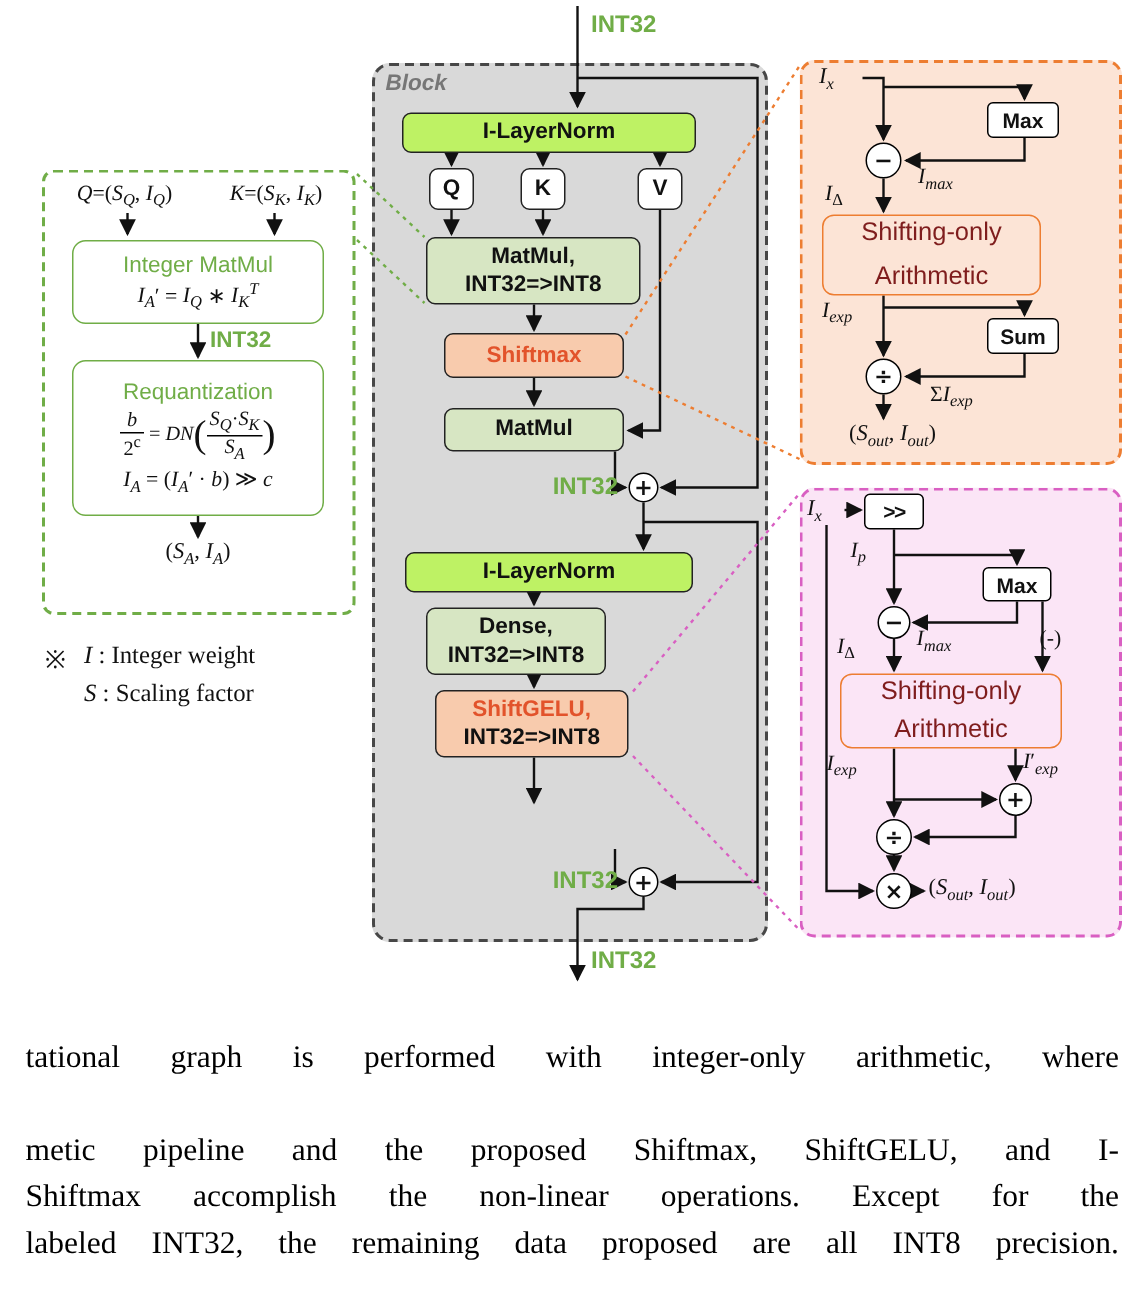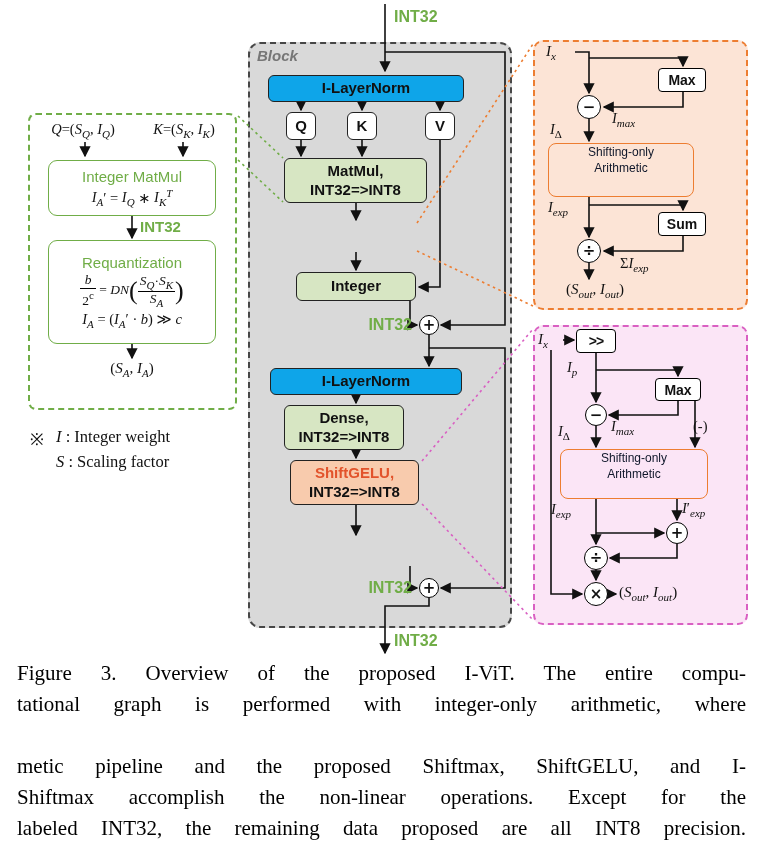--- a/index.html
+++ b/index.html
@@ -7,28 +7,28 @@
   body{width:763px;height:861px;font-family:"Liberation Sans",sans-serif;color:#111}
   .page{position:relative;width:763px;height:861px;background:#fff;overflow:hidden}
   .panel{position:absolute;border-radius:10px}
   .p-block{background:#d9d9d9;border:2px dashed #474747;border-radius:12px}
   .p-green{background:#ffffff;border:2px dashed #70ad47;border-radius:8px}
   .p-orange{background:#fce4d6;border:2px dashed #ed7d31}
   .p-pink{background:#fbe5f6;border:2px dashed #d95fc2}
   .opbox{position:absolute;display:flex;flex-direction:column;align-items:center;justify-content:center;
          border:1.4px solid #222;border-radius:6px;background:#fff;font-weight:700;font-size:15px;
          line-height:1.25;text-align:center;white-space:nowrap}
-  .fill-blue{background:#0ea5e9}
+  .fill-blue{background:#bef264}
   .fill-green{background:#d7e6c3}
   .fill-salmon{background:#f8cbad}
   .red-t{color:#e2532b}
   .wbox{position:absolute;display:flex;align-items:center;justify-content:center;border:1.4px solid #000;
         border-radius:4px;background:#fff;font-weight:700;font-size:14px}
-  .sbox{position:absolute;display:flex;flex-direction:column;align-items:center;justify-content:flex-start;
-        border:1.7px solid #ed7d31;border-radius:8px;color:#0f172a;font-size:12px;line-height:1.35;text-align:center}
+  .sbox{position:absolute;display:flex;flex-direction:column;align-items:center;justify-content:space-between;
+        border:1.7px solid #ed7d31;border-radius:8px;color:#7f1d1d;font-size:17px;line-height:1.35;text-align:center}
   .gbox{position:absolute;display:flex;flex-direction:column;align-items:center;justify-content:center;gap:2px;
         border:1.6px solid #70ad47;border-radius:9px;background:#fff;text-align:center}
   .gtitle{color:#70ad47;font-size:15px}
   .circle{position:absolute;border:1.5px solid #000;border-radius:50%;background:#fff;display:flex;
           align-items:center;justify-content:center;font-weight:700;font-size:15px;line-height:1;
           font-family:"DejaVu Sans",sans-serif}
   .glab{position:absolute;color:#70ad47;font-weight:700;font-size:16px;white-space:nowrap}
   .blocklab{position:absolute;font-style:italic;font-weight:700;color:#767676;font-size:15px}
   .math{position:absolute;font-family:"Liberation Serif",serif;font-size:15px;white-space:nowrap}
   .math sub,.math sup{font-size:11px}
@@ -134,23 +134,26 @@
     </div>
   <div class="opbox" style="left:425px;top:112px;width:30px;height:28px">
       <span>V</span>
     </div>
 
   <div class="opbox fill-green" style="left:284px;top:158px;width:143px;height:45px">
     <span>MatMul,</span>
     <span>INT32=&gt;INT8</span>
   </div>
 
+  <div class="opbox fill-salmon" style="left:296px;top:222px;width:120px;height:30px">
+      <span class="red-t">Shiftmax</span>
+    </div>
 
   <div class="opbox fill-green" style="left:296px;top:272px;width:120px;height:29px">
-      <span>Integer</span>
+      <span>MatMul</span>
     </div>
 
   <div class="glab" style="left:352px;top:316px;width:60px;text-align:right">INT32</div>
   <div class="circle" style="left:419px;top:315px;width:20px;height:20px">+</div>
 
   <div class="opbox fill-blue" style="left:270px;top:368px;width:192px;height:27px">
       <span>I-LayerNorm</span>
     </div>
 
   <div class="opbox fill-green" style="left:284px;top:405px;width:120px;height:45px">
@@ -226,19 +229,18 @@
     <span>Shifting-only</span>
     <span>Arithmetic</span>
   </div>
   <div class="math m14" style="left:551px;top:501px"><i>I<sub>exp</sub></i></div>
   <div class="math m14" style="left:682px;top:500px"><i>I</i>′<sub><i>exp</i></sub></div>
   <div class="circle" style="left:666px;top:522px;width:22px;height:22px">+</div>
   <div class="circle" style="left:584px;top:546px;width:24px;height:24px">÷</div>
   <div class="circle" style="left:584px;top:582px;width:24px;height:24px">×</div>
   <div class="math" style="left:619px;top:584px">(<i>S<sub>out</sub></i>, <i>I<sub>out</sub></i>)</div>
 
-  <div class="cap" style="top:658px">Figure 3. Overview of the proposed I-ViT. The entire compu-</div>
   <div class="cap" style="top:689px">tational graph is performed with integer-only arithmetic, where</div>
   <div class="cap" style="top:751px">metic pipeline and the proposed Shiftmax, ShiftGELU, and I-</div>
   <div class="cap" style="top:782px">Shiftmax accomplish the non-linear operations. Except for the</div>
   <div class="cap" style="top:813px">labeled INT32, the remaining data proposed are all INT8 precision.</div>
 
 </div>
 
 </body></html>

